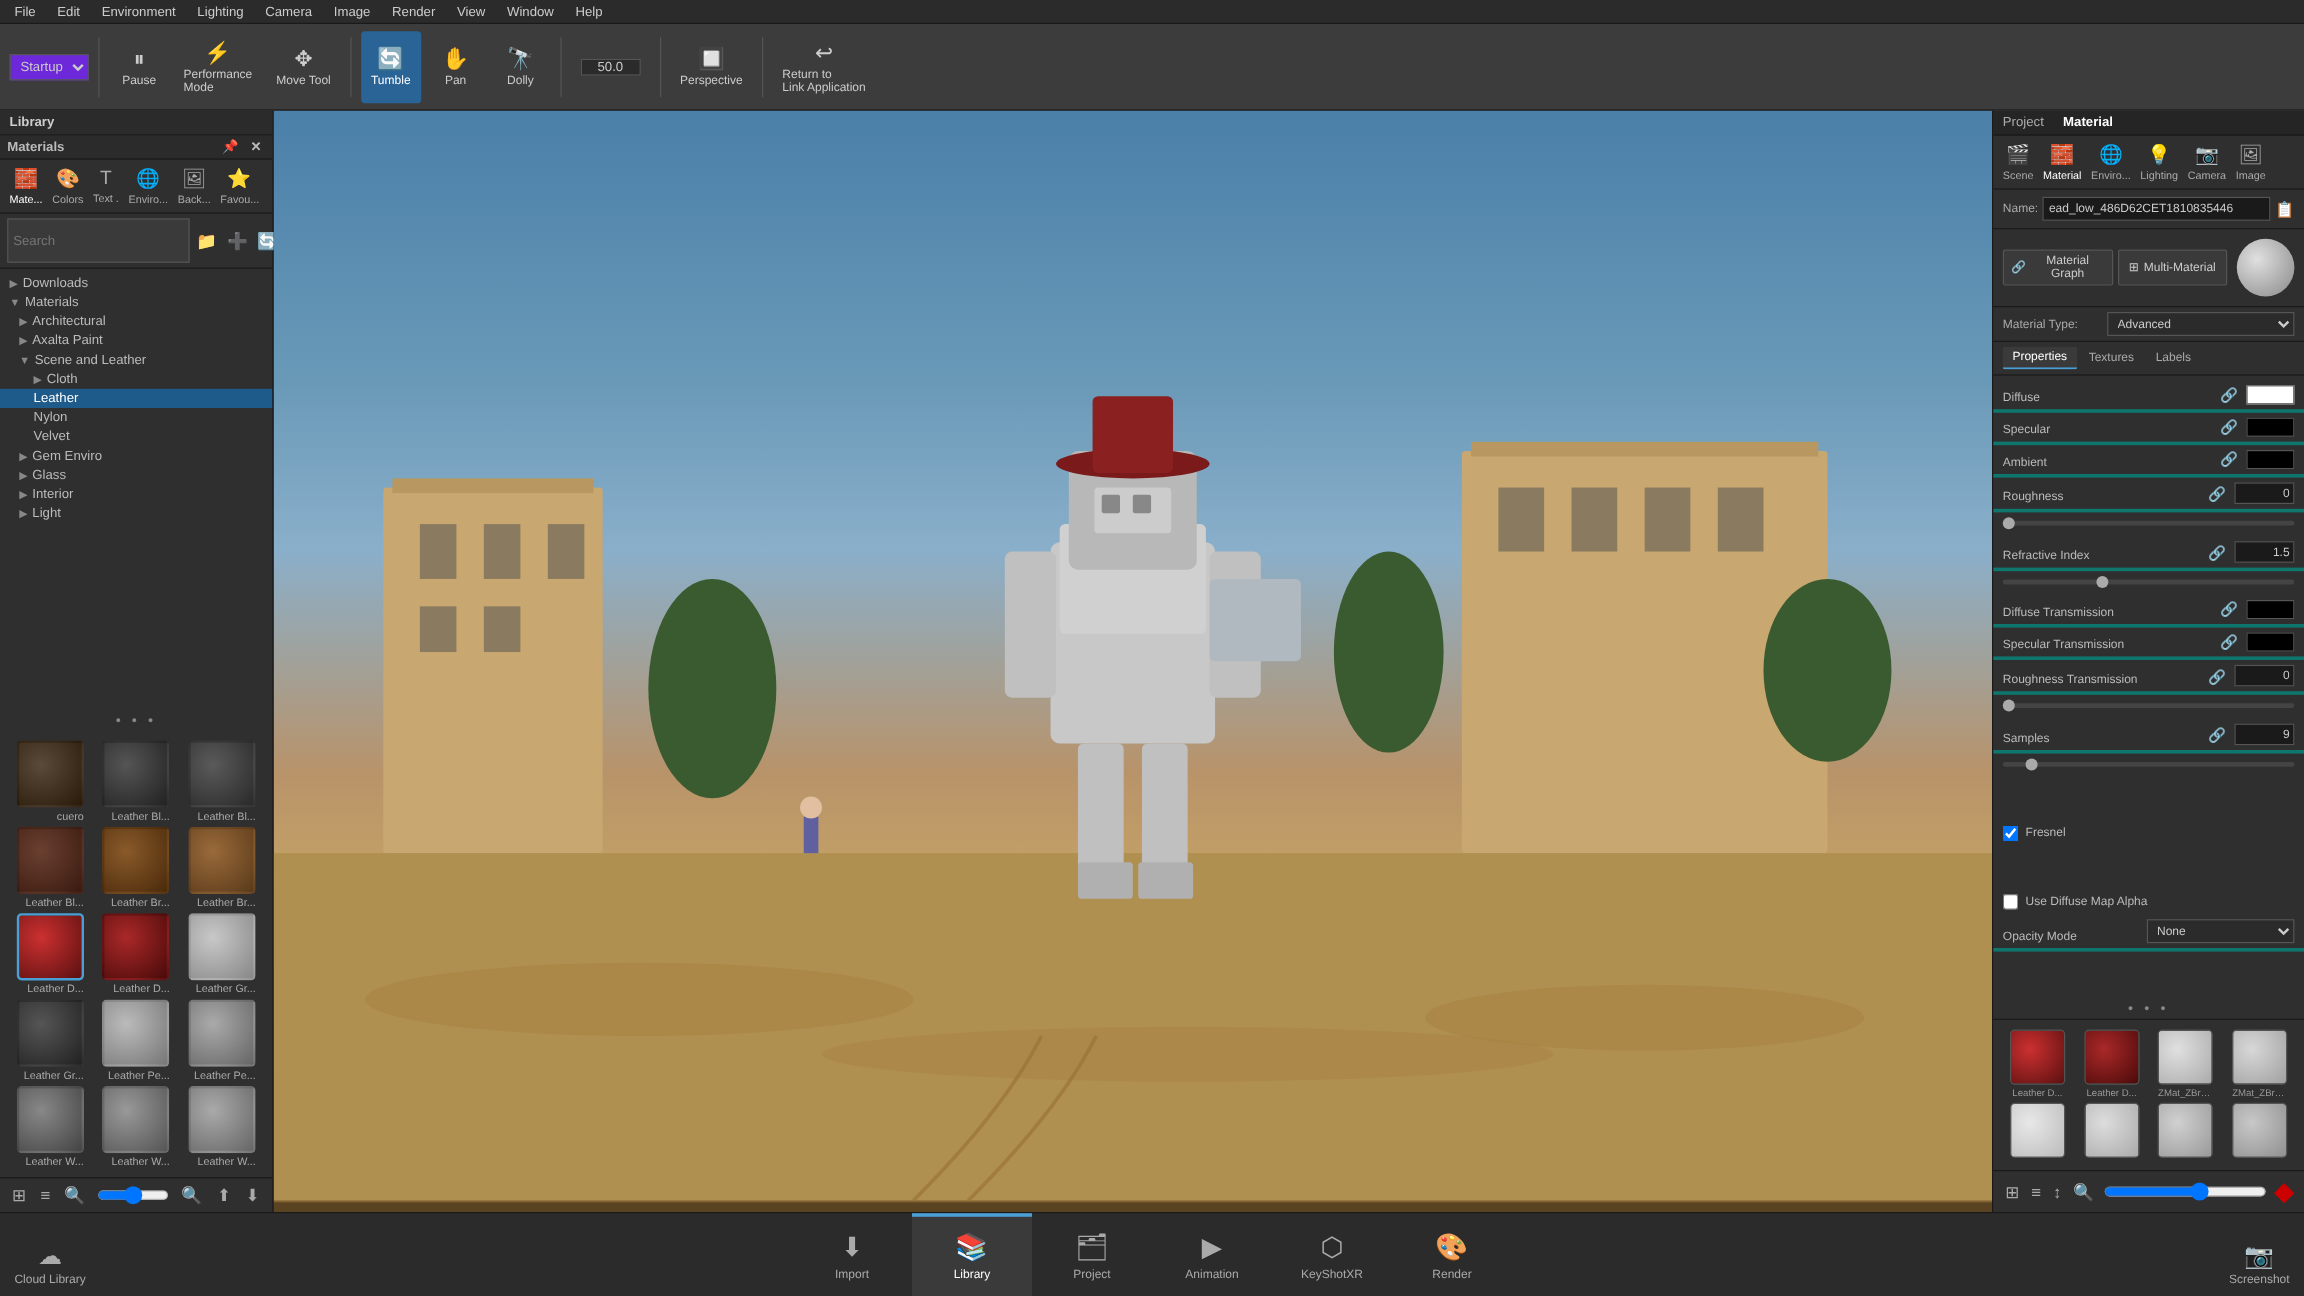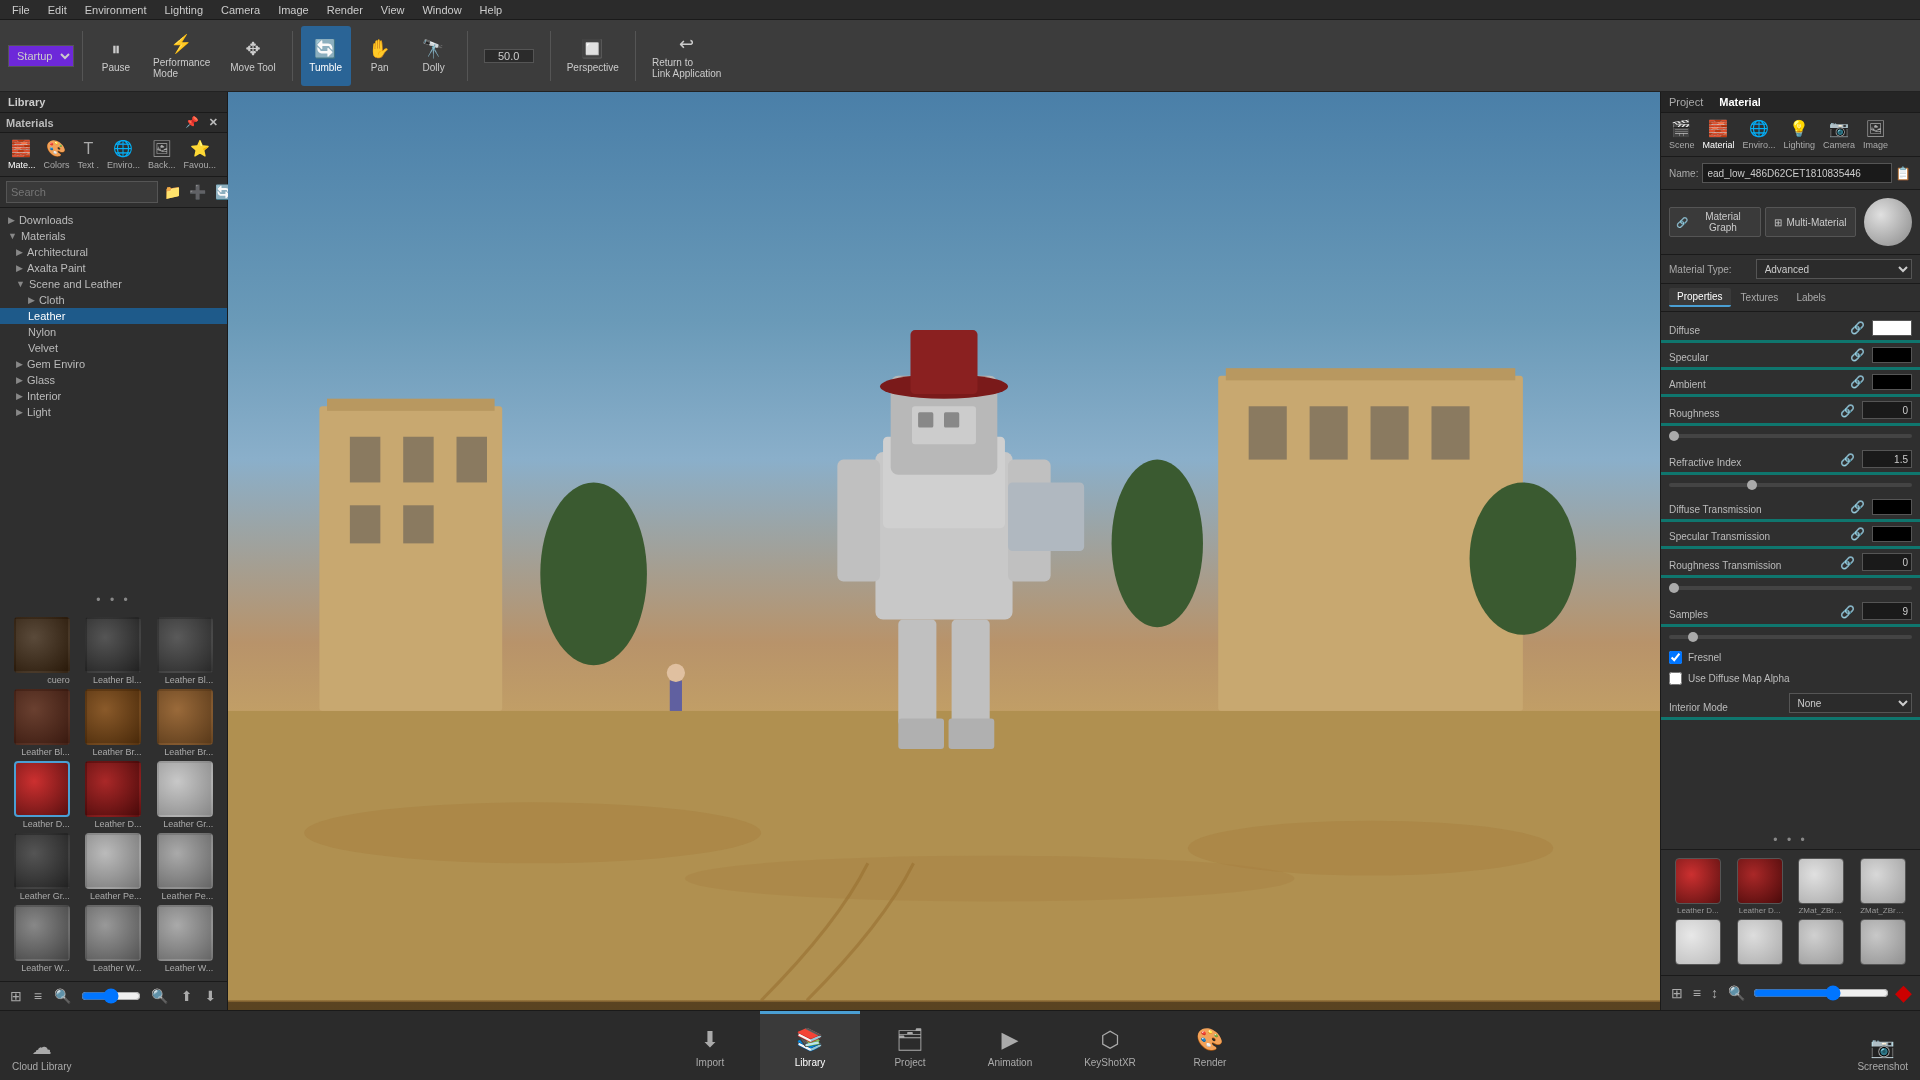--- a/index.html
+++ b/index.html
@@ -68,21 +68,21 @@
     .mat-subtab.active { background: #3a3a3a; color: #fff; border-bottom: 2px solid #4a9fd4; }
     #properties-list { flex: 1; overflow-y: auto; padding: 4px 0; }
     .prop-row { display: flex; align-items: flex-end; padding: 4px 8px; gap: 6px; border-bottom: 3px solid #0f766e; }
     .prop-label { font-size: 10px; color: #bbb; flex: 1; }
     .prop-color { width: 40px; height: 16px; border: 1px solid #555; cursor: pointer; }
     .prop-input { width: 50px; background: #1a1a1a; border: 1px solid #555; color: #ccc; padding: 1px 3px; font-size: 10px; height: 18px; text-align: right; }
     .prop-icon-btn { font-size: 12px; color: #888; cursor: pointer; padding: 1px; }
     .prop-slider-row { padding: 2px 8px 6px 8px; }
     .prop-slider { width: 100%; height: 4px; appearance: none; background: #444; border-radius: 2px; }
     .prop-slider::-webkit-slider-thumb { appearance: none; width: 10px; height: 10px; background: #aaa; border-radius: 50%; cursor: pointer; }
-    .prop-checkbox-row { display: flex; align-items: center; padding: 4px 8px; gap: 6px; }
+    .prop-checkbox-row { display: flex; align-items: center; padding: 4px 8px; gap: 6px; margin-top: 36px; }
     .prop-checkbox-row label { font-size: 10px; color: #bbb; }
     .prop-checkbox-row input[type=checkbox] { cursor: pointer; }
     #right-mat-grid { border-top: 1px solid #1a1a1a; padding: 8px; }
     .right-mat-grid-inner { display: grid; grid-template-columns: repeat(4, 1fr); gap: 4px; }
     .r-mat-thumb { display: flex; flex-direction: column; align-items: center; gap: 2px; cursor: pointer; }
     .r-mat-thumb .rthumb { width: 46px; height: 46px; border-radius: 4px; border: 1px solid #555; }
     .r-mat-thumb .rlabel { font-size: 8px; color: #999; text-align: center; width: 46px; overflow: hidden; text-overflow: ellipsis; white-space: nowrap; }
     #right-bottom-bar { display: flex; align-items: center; gap: 6px; padding: 4px 8px; border-top: 1px solid #1a1a1a; }
     .r-bottom-btn { font-size: 14px; cursor: pointer; color: #aaa; padding: 2px; }
     .red-diamond { color: #cc0000; font-size: 22px; }
@@ -204,21 +204,21 @@
       <div class="panel-icon-btn">
         <span class="icon">🖼</span>
         <span>Back...</span>
       </div>
       <div class="panel-icon-btn">
         <span class="icon">⭐</span>
         <span>Favou...</span>
       </div>
     </div>
     <div id="search-bar">
-      <input type="text" placeholder="Search" style="flex: 1 1 0%; background: rgb(58, 58, 58); border: 1px solid rgb(85, 85, 85); color: rgb(204, 204, 204); padding: 2px 4px; font-size: 11px; height: 22px;">
+      <input type="text" placeholder="Search" style="flex: 1 1 0%; background: rgb(58, 58, 58); border: 1px solid rgb(85, 85, 85); color: rgb(204, 204, 204); padding: 2px 4px; font-size: 11px; height: 37px;">
       <button class="search-btn">📁</button>
       <button class="search-btn">➕</button>
       <button class="search-btn">🔄</button>
     </div>
     <div id="tree-view">
       <div class="tree-item tree-indent-0">
         <span class="arrow">▶</span>
         <span>Downloads</span>
       </div>
       <div class="tree-item tree-indent-0">
@@ -548,21 +548,21 @@
         <input type="checkbox" checked="" id="fresnel-cb" style="">
         <label for="fresnel-cb">Fresnel</label>
       </div>
 
       <div class="prop-checkbox-row">
         <input type="checkbox" id="diffuse-map-cb" style="">
         <label for="diffuse-map-cb">Use Diffuse Map Alpha</label>
       </div>
 
       <div class="prop-row">
-        <span class="prop-label">Interior Mode</span>
+        <span class="prop-label">Opacity Mode</span>
         <select style="flex:1;background:#2b2b2b;border:1px solid #555;color:#ccc;padding:2px 4px;font-size:10px;height:20px;">
           <option>None</option>
           <option>Alpha</option>
           <option>Clip</option>
         </select>
       </div>
     </div>
 
     <div class="more-dots">• • •</div>
     <div id="right-mat-grid">

